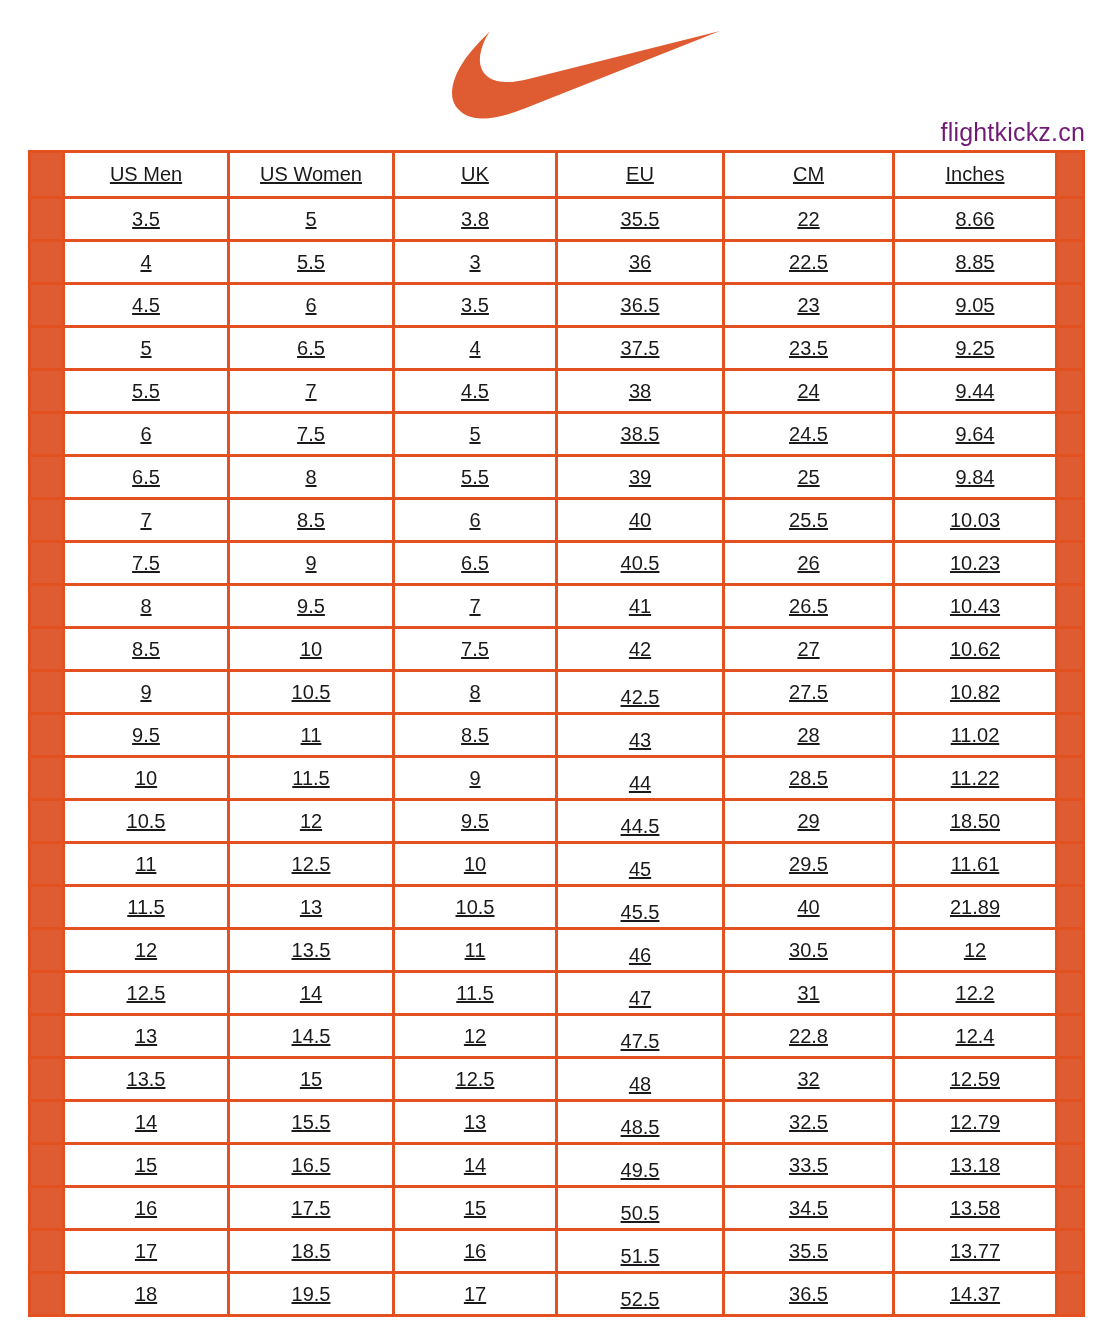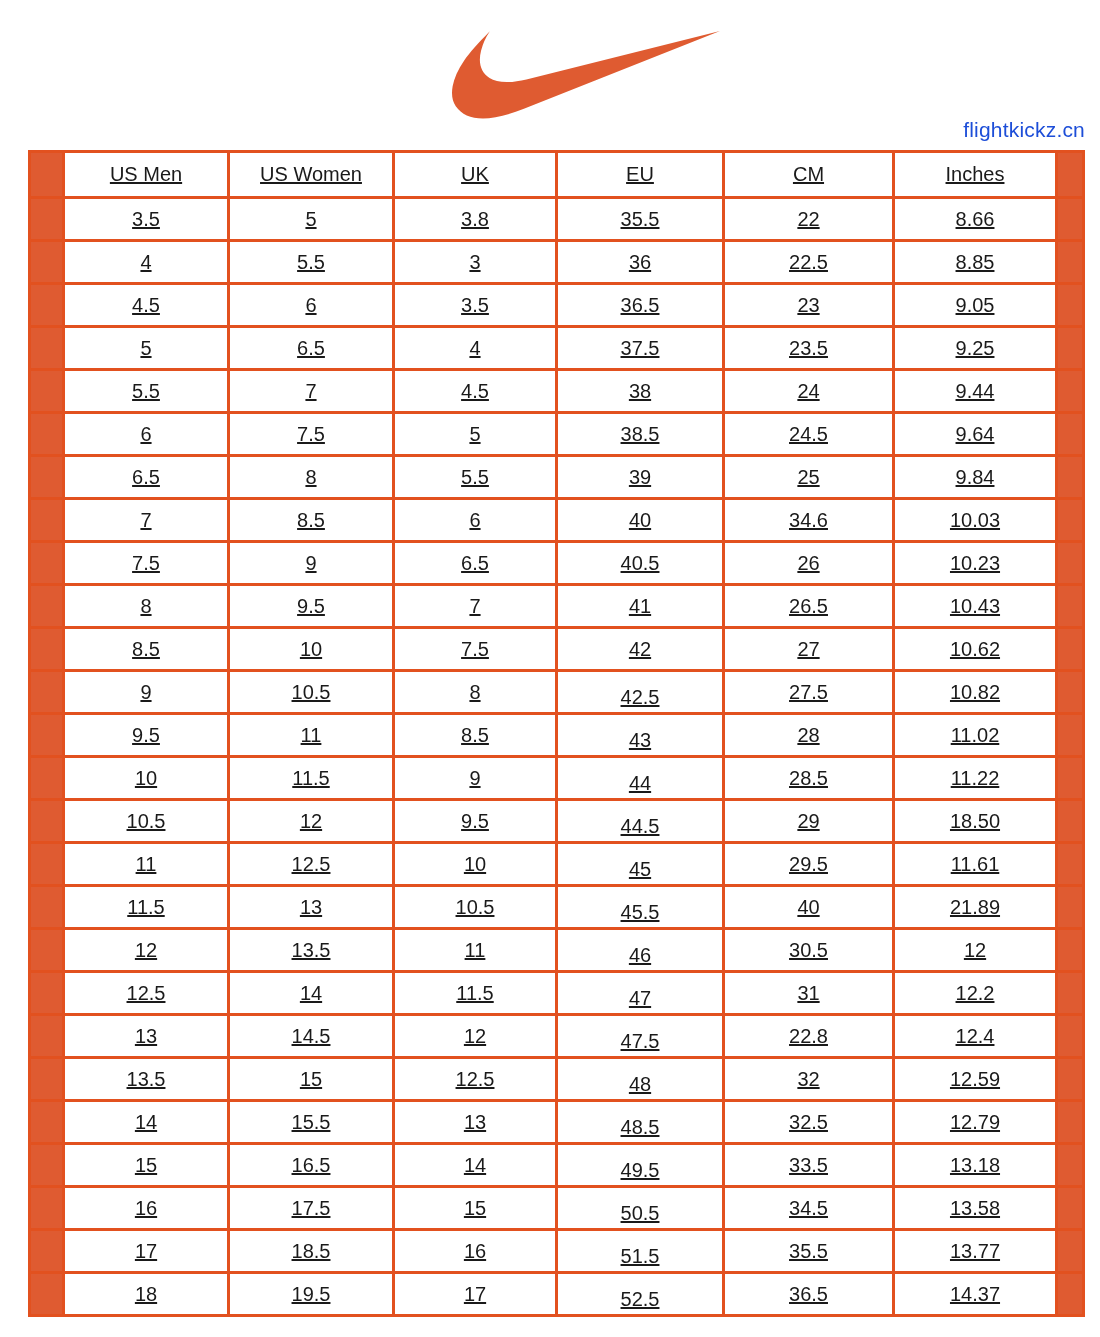--- a/index.html
+++ b/index.html
@@ -24,23 +24,23 @@
   }
   .logo {
     position: absolute;
     left: 452px; top: 31px;
     width: 268px; height: 88px;
   }
   .logo svg { display: block; width: 100%; height: 100%; }
   .site {
     position: absolute;
     top: 118px; right: 15px;
-    font-size: 21px;
+    font-size: 25px;
     letter-spacing: 0.2px;
-    color: #1d4ed8;
+    color: #701a75;
   }
   table.size {
     position: absolute;
     left: 28px; top: 150px;
     width: 1054px;
     border-collapse: collapse;
     table-layout: fixed;
     text-decoration: underline;
   }
   table.size th, table.size td {
@@ -169,21 +169,21 @@
           <td>25</td>
           <td>9.84</td>
           <td class="bar-cell"></td>
         </tr>
         <tr>
           <td class="bar-cell"></td>
           <td>7</td>
           <td>8.5</td>
           <td>6</td>
           <td>40</td>
-          <td>34.6</td>
+          <td>25.5</td>
           <td>10.03</td>
           <td class="bar-cell"></td>
         </tr>
         <tr>
           <td class="bar-cell"></td>
           <td>7.5</td>
           <td>9</td>
           <td>6.5</td>
           <td>40.5</td>
           <td>26</td>

